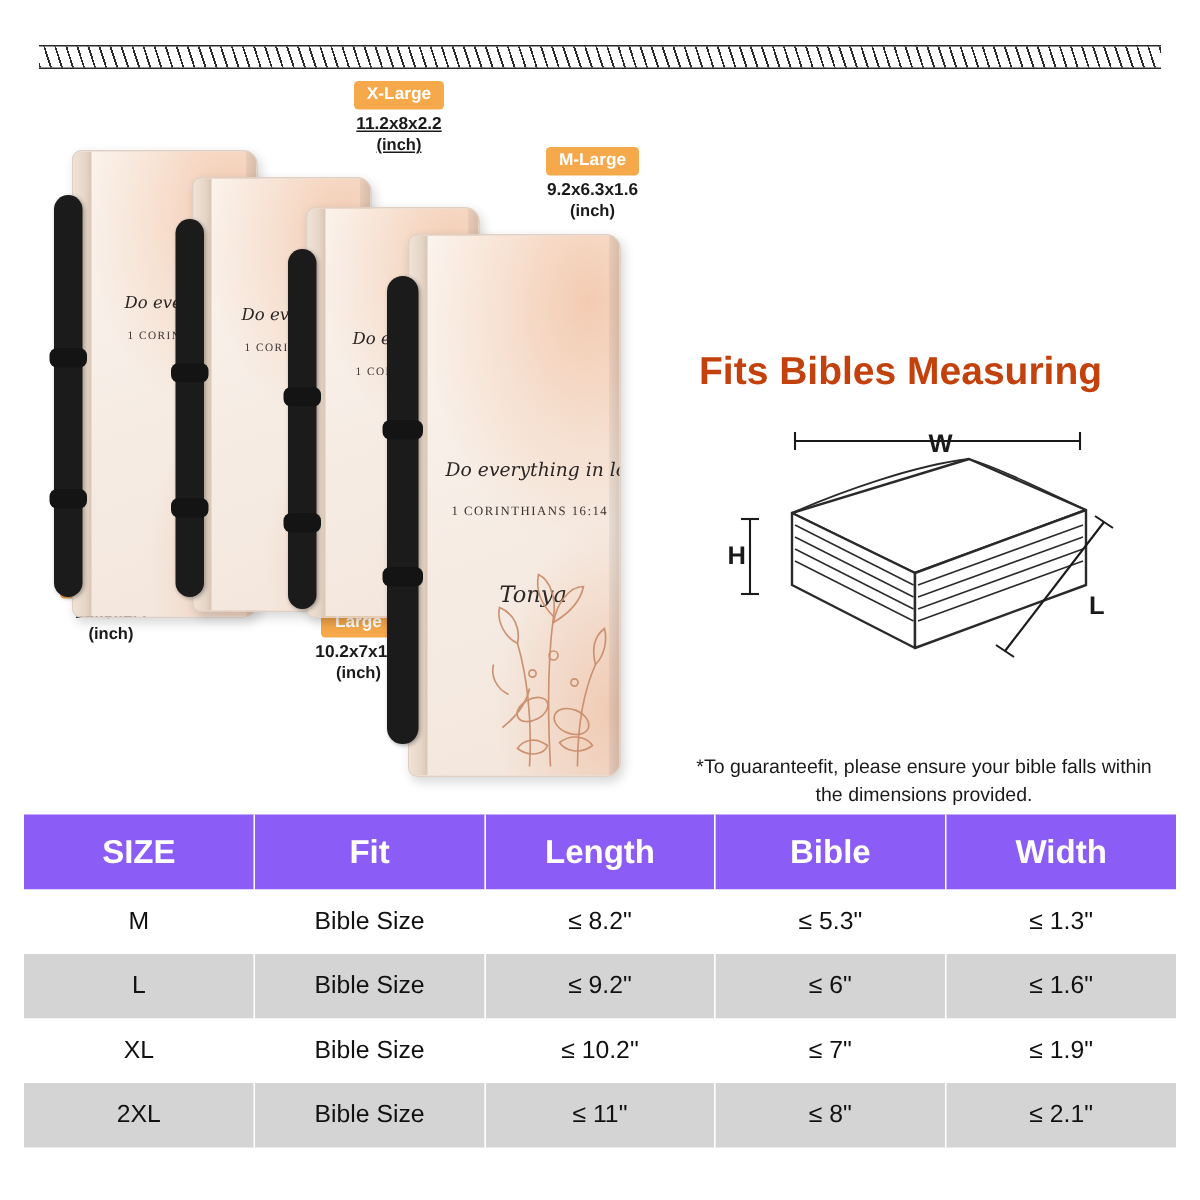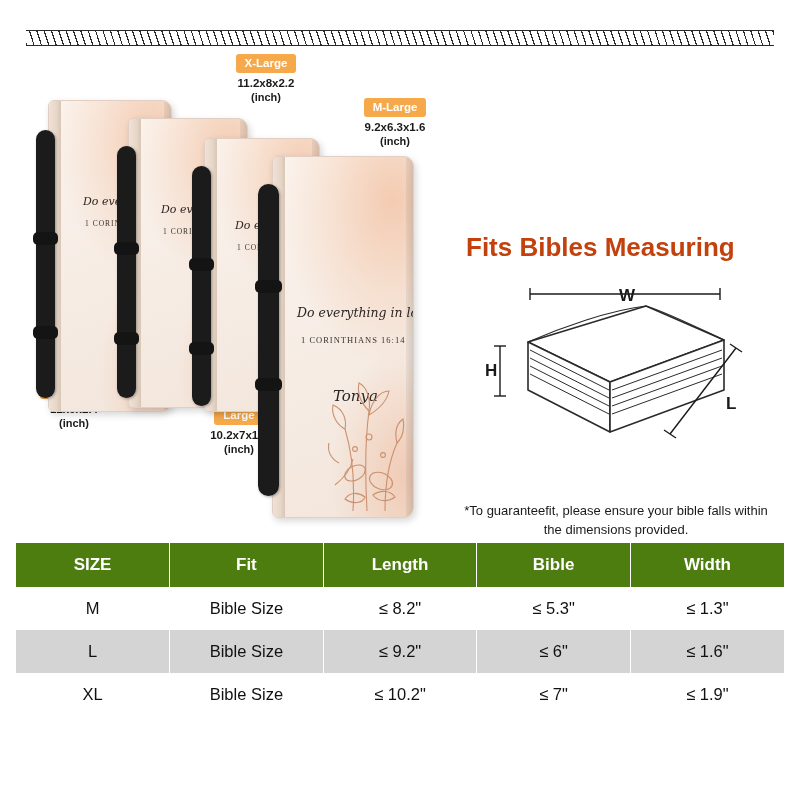--- a/index.html
+++ b/index.html
@@ -174,23 +174,23 @@
     width: 100%;
     table-layout: fixed;
   }
   th, td {
     text-align: center;
     font-size: 16.5px;
     padding: 12px 2px;
     color: #111;
   }
   thead th {
-    background: #4d7c0f;
+    background: #8b5cf6;
     color: #ffffff;
-    font-size: 17px;
+    font-size: 22px;
     font-weight: bold;
     border-right: 1px solid #ffffff;
     margin-top: 28px;
   }
   thead th:last-child { border-right: none; }
   tbody tr:nth-child(odd) { background: #ffffff; }
   tbody tr:nth-child(even) { background: #d4d4d4; }
   tbody td { border-right: 1px solid #ffffff; font-weight: 400; }
   tbody td:last-child { border-right: none; }
   tbody td.colsize { font-weight: 400; }
@@ -263,21 +263,21 @@
         <circle cx="40" cy="104" r="2.4"></circle>
         <circle cx="68" cy="110" r="2.4"></circle>
       </g>
     </svg>
   </div>
   <div class="handle" style="left:258px; top:134px; width:21px; height:312px; z-index:8;">
     <div class="knot" style="top:96px;"></div>
     <div class="knot" style="top:194px;"></div>
   </div>
 
-  <div class="callout" style="left:196px; top:4px; width:140px;">
+  <div class="callout" style="left:196px; top:4px; width:140px;text-decoration:underline;">
     <span class="tag">X-Large</span><br>
     <span class="dims">11.2x8x2.2</span><br>
     <span class="unit">(inch)</span>
   </div>
 
   <div class="callout" style="left:330px; top:48px; width:130px;">
     <span class="tag">M-Large</span><br>
     <span class="dims">9.2x6.3x1.6</span><br>
     <span class="unit">(inch)</span>
   </div>
@@ -369,15 +369,22 @@
         <td>≤ 6"</td>
         <td>≤ 1.6"</td>
       </tr>
       <tr>
         <td class="colsize">XL</td>
         <td>Bible Size</td>
         <td>≤ 10.2"</td>
         <td>≤ 7"</td>
         <td>≤ 1.9"</td>
       </tr>
+      <tr>
+        <td class="colsize">2XL</td>
+        <td>Bible Size</td>
+        <td>≤ 11"</td>
+        <td>≤ 8"</td>
+        <td>≤ 2.1"</td>
+      </tr>
     </tbody>
   </table>
 </div>
 
 </body></html>

